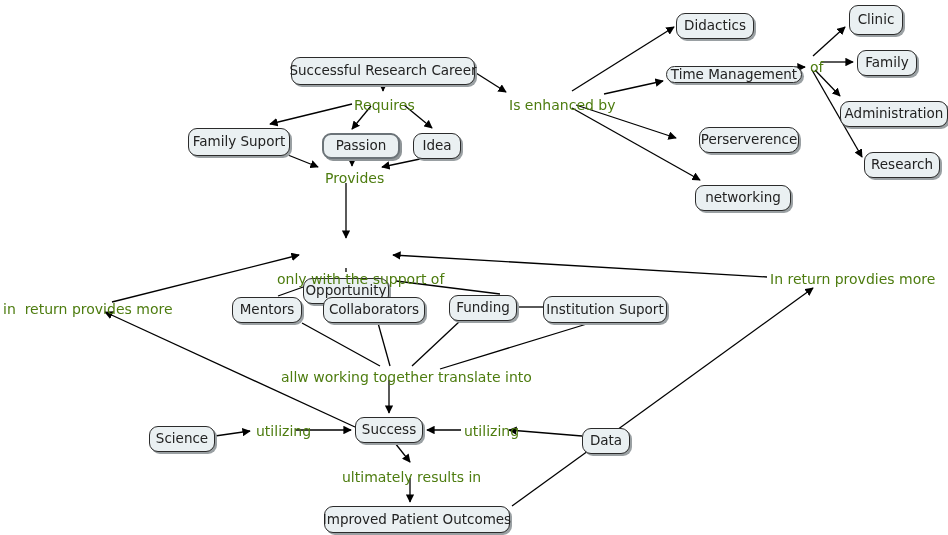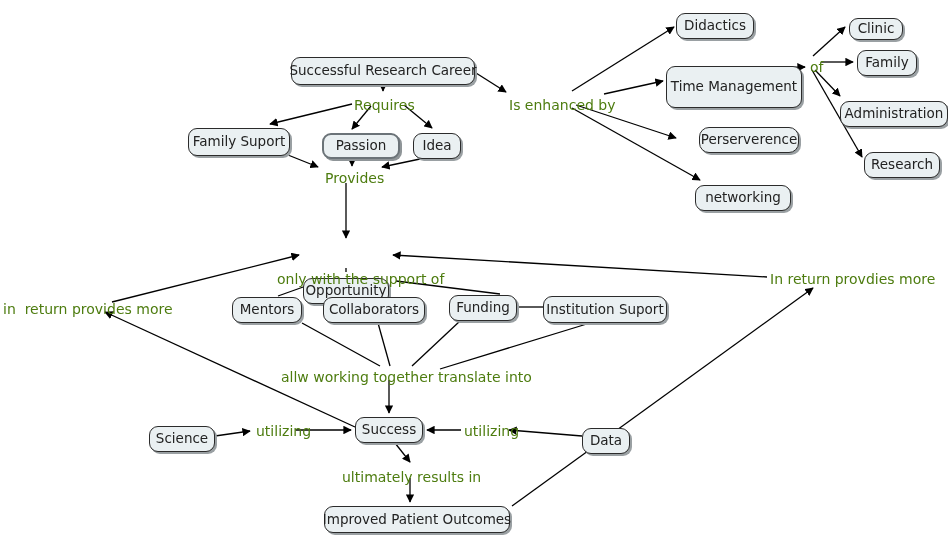--- a/index.html
+++ b/index.html
@@ -126,24 +126,24 @@
 
     </g>
   </svg>
 
   <div id="nodes-layer">
       <div class="node" style="left: 291px; top: 57px; width: 184px; height: 28px;">Successful Research Career</div>
       <div class="node" style="left: 188px; top: 128px; width: 102px; height: 28px;">Family Suport</div>
       <div class="node selected" style="left: 322px; top: 133px; width: 78px; height: 26px;">Passion</div>
       <div class="node" style="left: 413px; top: 133px; width: 48px; height: 26px;">Idea</div>
       <div class="node" style="left: 676px; top: 13px; width: 78px; height: 26px;">Didactics</div>
-      <div class="node" style="left: 666px; top: 66px; width: 136px; height: 42px;">Time Management</div>
+      <div class="node" style="left: 666px; top: 66px; width: 136px; height: 17px;">Time Management</div>
       <div class="node" style="left: 699px; top: 127px; width: 100px; height: 26px; border-radius: 10px;">Perserverence</div>
       <div class="node" style="left: 695px; top: 185px; width: 96px; height: 26px;">networking</div>
-      <div class="node" style="left: 849px; top: 18px; width: 54px; height: 22px;">Clinic</div>
+      <div class="node" style="left: 849px; top: 5px; width: 54px; height: 30px;">Clinic</div>
       <div class="node" style="left: 857px; top: 50px; width: 60px; height: 26px;">Family</div>
       <div class="node" style="left: 840px; top: 101px; width: 108px; height: 26px;">Administration</div>
       <div class="node" style="left: 864px; top: 152px; width: 76px; height: 26px;">Research</div>
       <div class="node" style="left: 303px; top: 242px; width: 86px; height: 26px; margin-top: 36px;">Opportunity</div>
       <div class="node" style="left: 232px; top: 297px; width: 70px; height: 26px;">Mentors</div>
       <div class="node" style="left: 323px; top: 297px; width: 102px; height: 26px;">Collaborators</div>
       <div class="node" style="left: 449px; top: 295px; width: 68px; height: 26px;">Funding</div>
       <div class="node" style="left: 543px; top: 296px; width: 124px; height: 27px;">Institution Suport</div>
       <div class="node" style="left: 149px; top: 426px; width: 66px; height: 26px;">Science</div>
       <div class="node" style="left: 355px; top: 417px; width: 68px; height: 26px;">Success</div>

